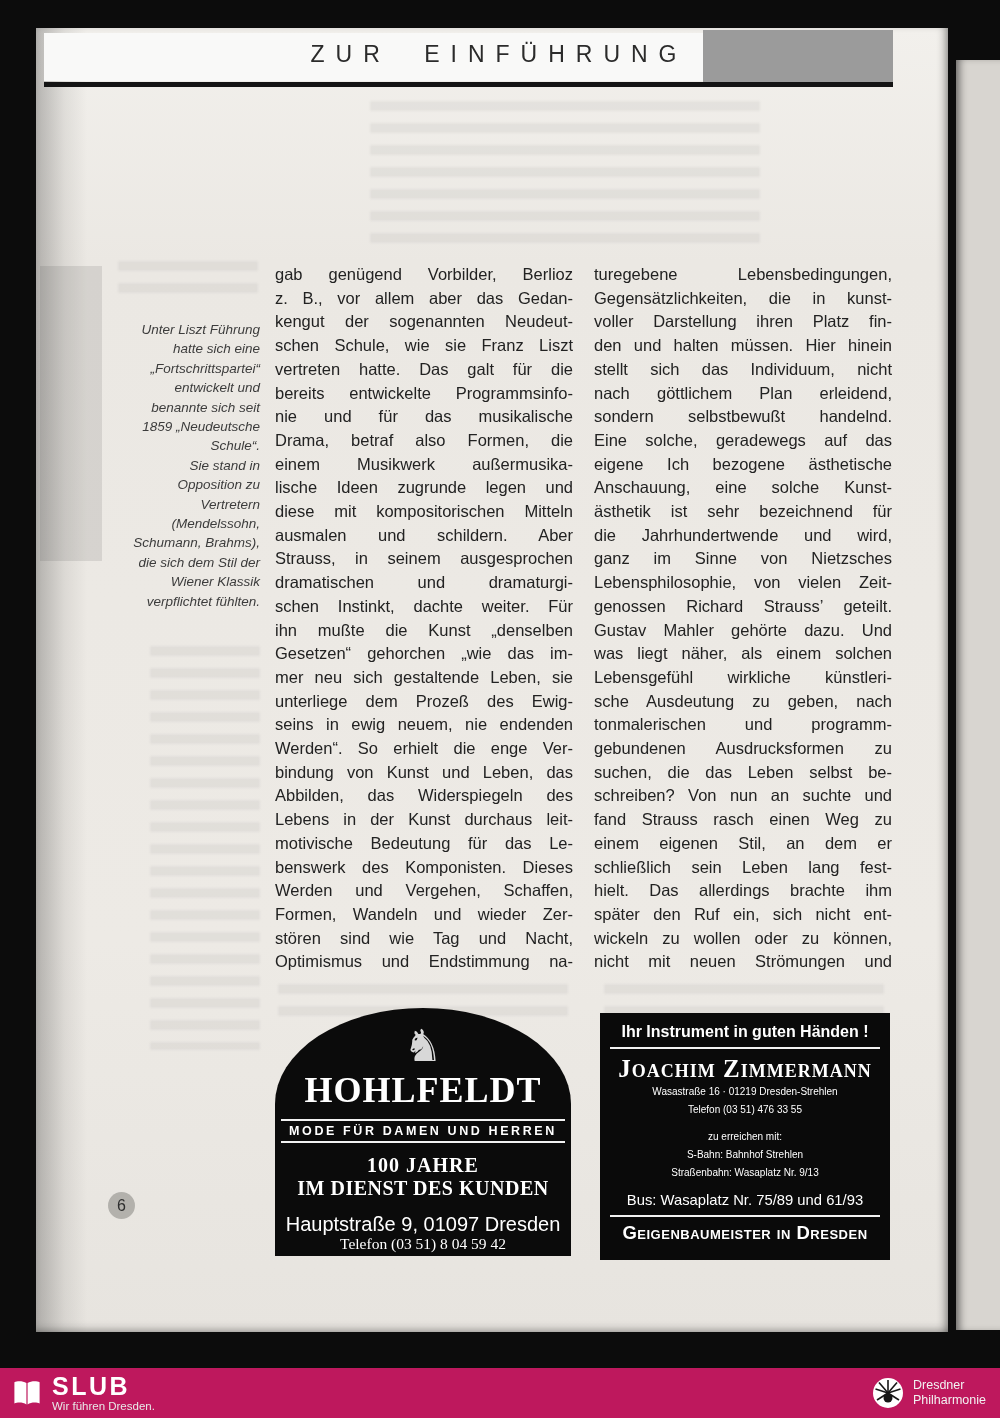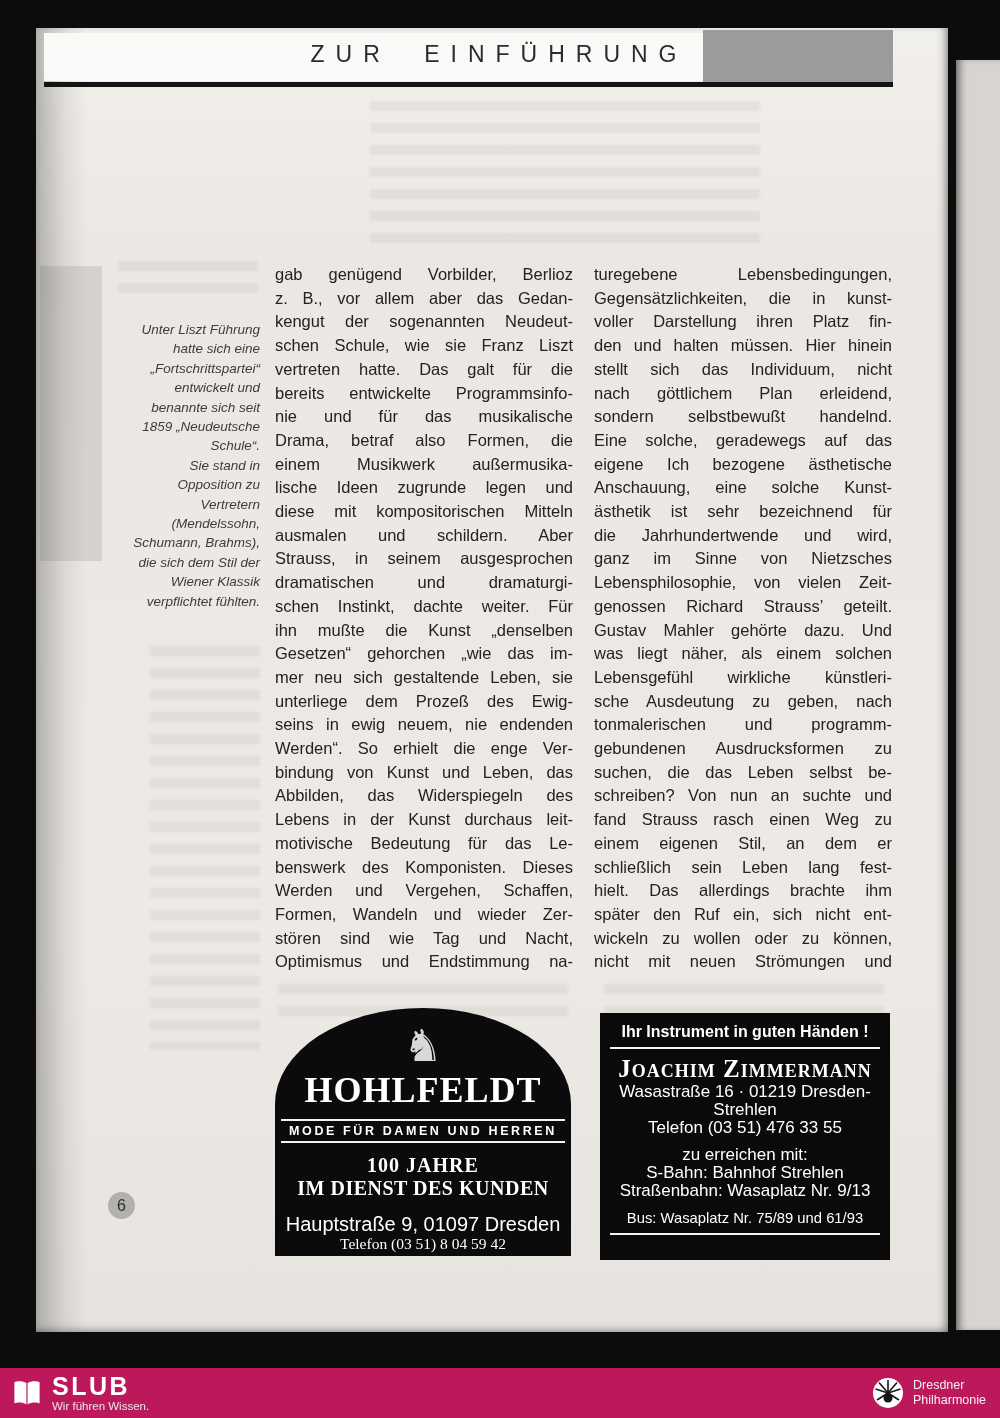--- a/index.html
+++ b/index.html
@@ -52,21 +52,21 @@
   .hf-addr{margin-top:14px;font-family:Liberation Sans, sans-serif;font-size:20px;line-height:20px;}
   .hf-phone{font-family:"Liberation Serif",serif;font-size:15.5px;line-height:20px;}
 
   
   .ad-zimmer{position:absolute;left:564px;top:985px;width:290px;height:247px;background:#0a0a0a;color:#fff;
         text-align:center;padding:9px 8px;box-sizing:border-box;overflow:hidden;}
   .zm-headline{font-size:16px;font-weight:bold;line-height:20px;}
   .zm-rule{height:2px;background:#f2f2f2;margin:5px 2px;}
   .zm-name{font-family:"Liberation Serif","DejaVu Serif",serif;font-variant:small-caps;font-weight:bold;
         font-size:25px;line-height:29px;letter-spacing:1px;}
-  .zm-line{font-size:17px;line-height:18px;}
+  .zm-line{font-size:10px;line-height:18px;}
   .zm-gap{margin-top:9px;}
   .zm-bus{font-size:14.8px;line-height:19px;margin-top:9px;}
   .zm-footer{font-variant:small-caps;font-weight:bold;font-size:18.5px;line-height:22px;letter-spacing:0.5px;margin-top:2px;}
 
   
   .page2{position:absolute;left:956px;top:60px;width:44px;height:1270px;background:#d8d5d0;
         box-shadow:inset 7px 0 9px -4px rgba(0,0,0,0.55);}
 
   
   .footer-bar{position:absolute;left:0;top:1368px;width:1000px;height:50px;background:#be185d;color:#fff;
@@ -191,34 +191,35 @@
       <div class="zm-headline">Ihr Instrument in guten Händen !</div>
       <div class="zm-rule"></div>
       <div class="zm-name">Joachim Zimmermann</div>
       <div class="zm-line">Wasastraße 16 · 01219 Dresden-Strehlen</div>
       <div class="zm-line">Telefon (03 51) 476 33 55</div>
       <div class="zm-line zm-gap">zu erreichen mit:</div>
       <div class="zm-line">S-Bahn: Bahnhof Strehlen</div>
       <div class="zm-line">Straßenbahn: Wasaplatz Nr. 9/13</div>
       <div class="zm-bus">Bus: Wasaplatz Nr. 75/89 und 61/93</div>
       <div class="zm-rule"></div>
+      <div class="zm-footer">Geigenbaumeister in Dresden</div>
     </div>
   </div>
 
   <div class="page2"></div>
 
   <div class="footer-bar">
     <div class="slub">
       <svg width="30" height="28" viewBox="0 0 30 28">
         <path d="M14.4 4 C11 1.8 5.4 1.6 2.4 3.2 L2.4 24.6 C5.4 23 11 23.2 14.4 25.4 Z" fill="#ffffff"></path>
         <path d="M15.6 4 C19 1.8 24.6 1.6 27.6 3.2 L27.6 24.6 C24.6 23 19 23.2 15.6 25.4 Z" fill="#ffffff"></path>
       </svg>
       <div>
         <div class="slub-name">SLUB</div>
-        <div class="slub-tagline">Wir führen Wissen.</div>
+        <div class="slub-tagline">Wir führen Dresden.</div>
       </div>
     </div>
     <div class="phil">
       <svg width="32" height="32" viewBox="0 0 32 32">
         <circle cx="16" cy="16" r="15" fill="#ffffff"></circle>
         <g stroke="#161616" stroke-width="1.6">
           <line x1="16" y1="16" x2="16" y2="3"></line>
           <line x1="16" y1="16" x2="25" y2="5.5"></line>
           <line x1="16" y1="16" x2="28.5" y2="12"></line>
           <line x1="16" y1="16" x2="27" y2="23"></line>

